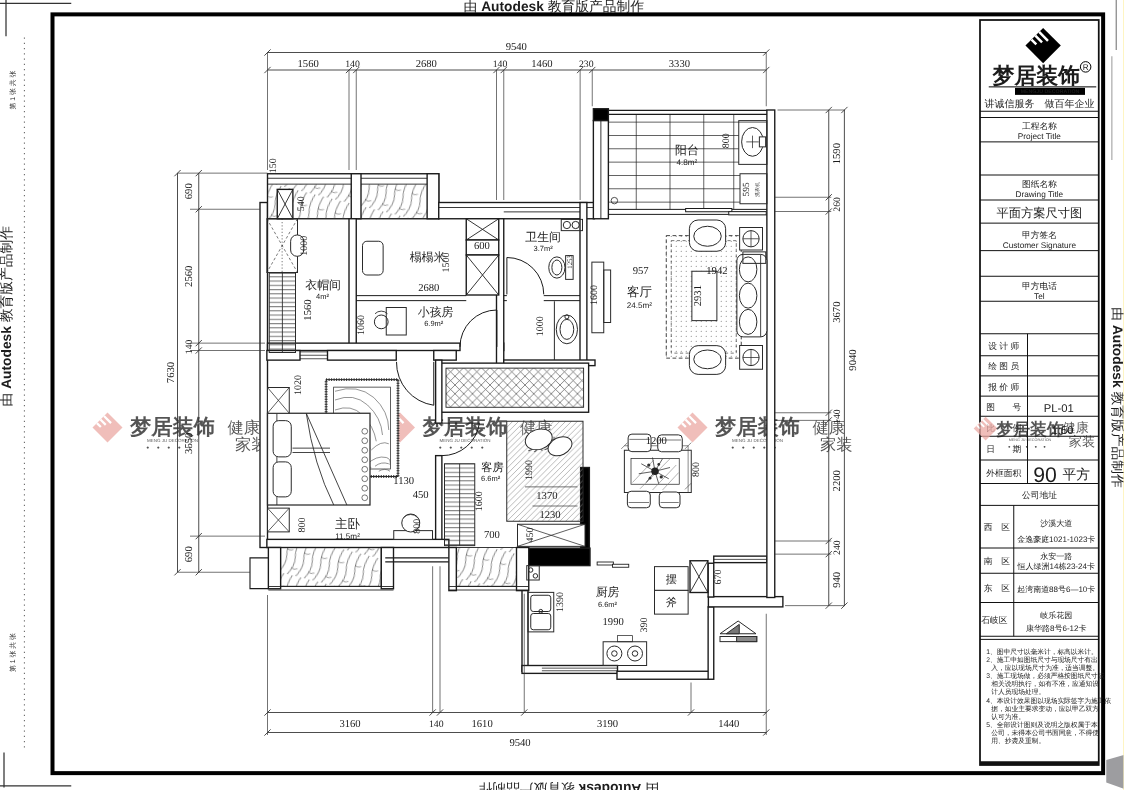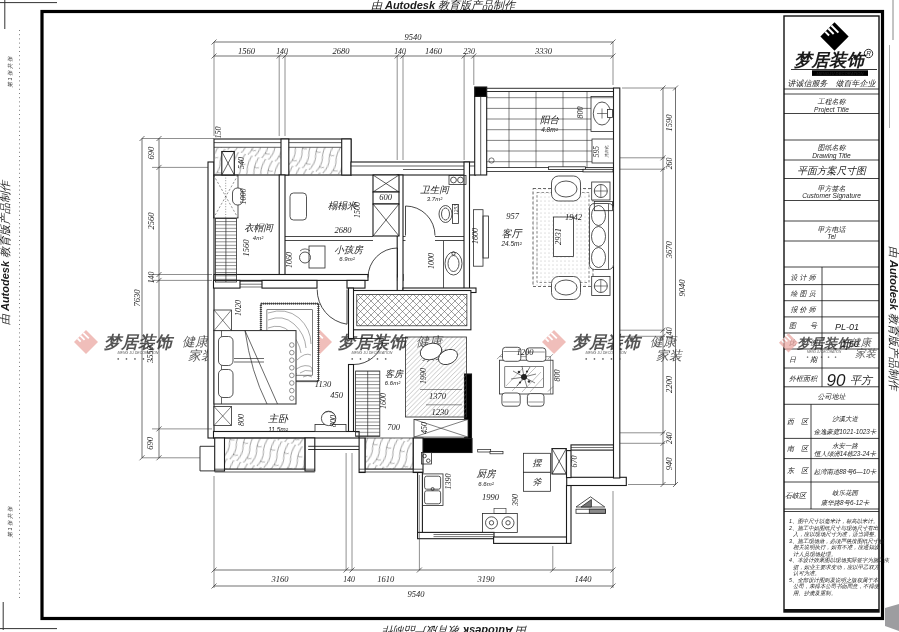--- a/index.html
+++ b/index.html
@@ -1,17 +1,17 @@
 <!DOCTYPE html>
 <html><head>
 <meta charset="utf-8">
 <style>
   html,body{margin:0;padding:0;background:#fff;}
   #page{position:relative;width:899px;height:632px;background:#fde047;overflow:hidden;
-        font-family:"Liberation Sans", sans-serif;font-style:italic;}
+        font-family:"Liberation Sans", sans-serif;}
   svg{position:absolute;left:0;top:0;}
   text{fill:#1c1c1c;}
 </style>
 </head>
 <body>
 <div id="page">
 <svg width="899" height="632" viewBox="0 0 899 632">
 <defs>
   <pattern id="diag" width="4.7" height="4.7" patternUnits="userSpaceOnUse">
     <path d="M-1,5.7 L5.7,-1" stroke="#8d8d8d" stroke-width="0.5"></path>

